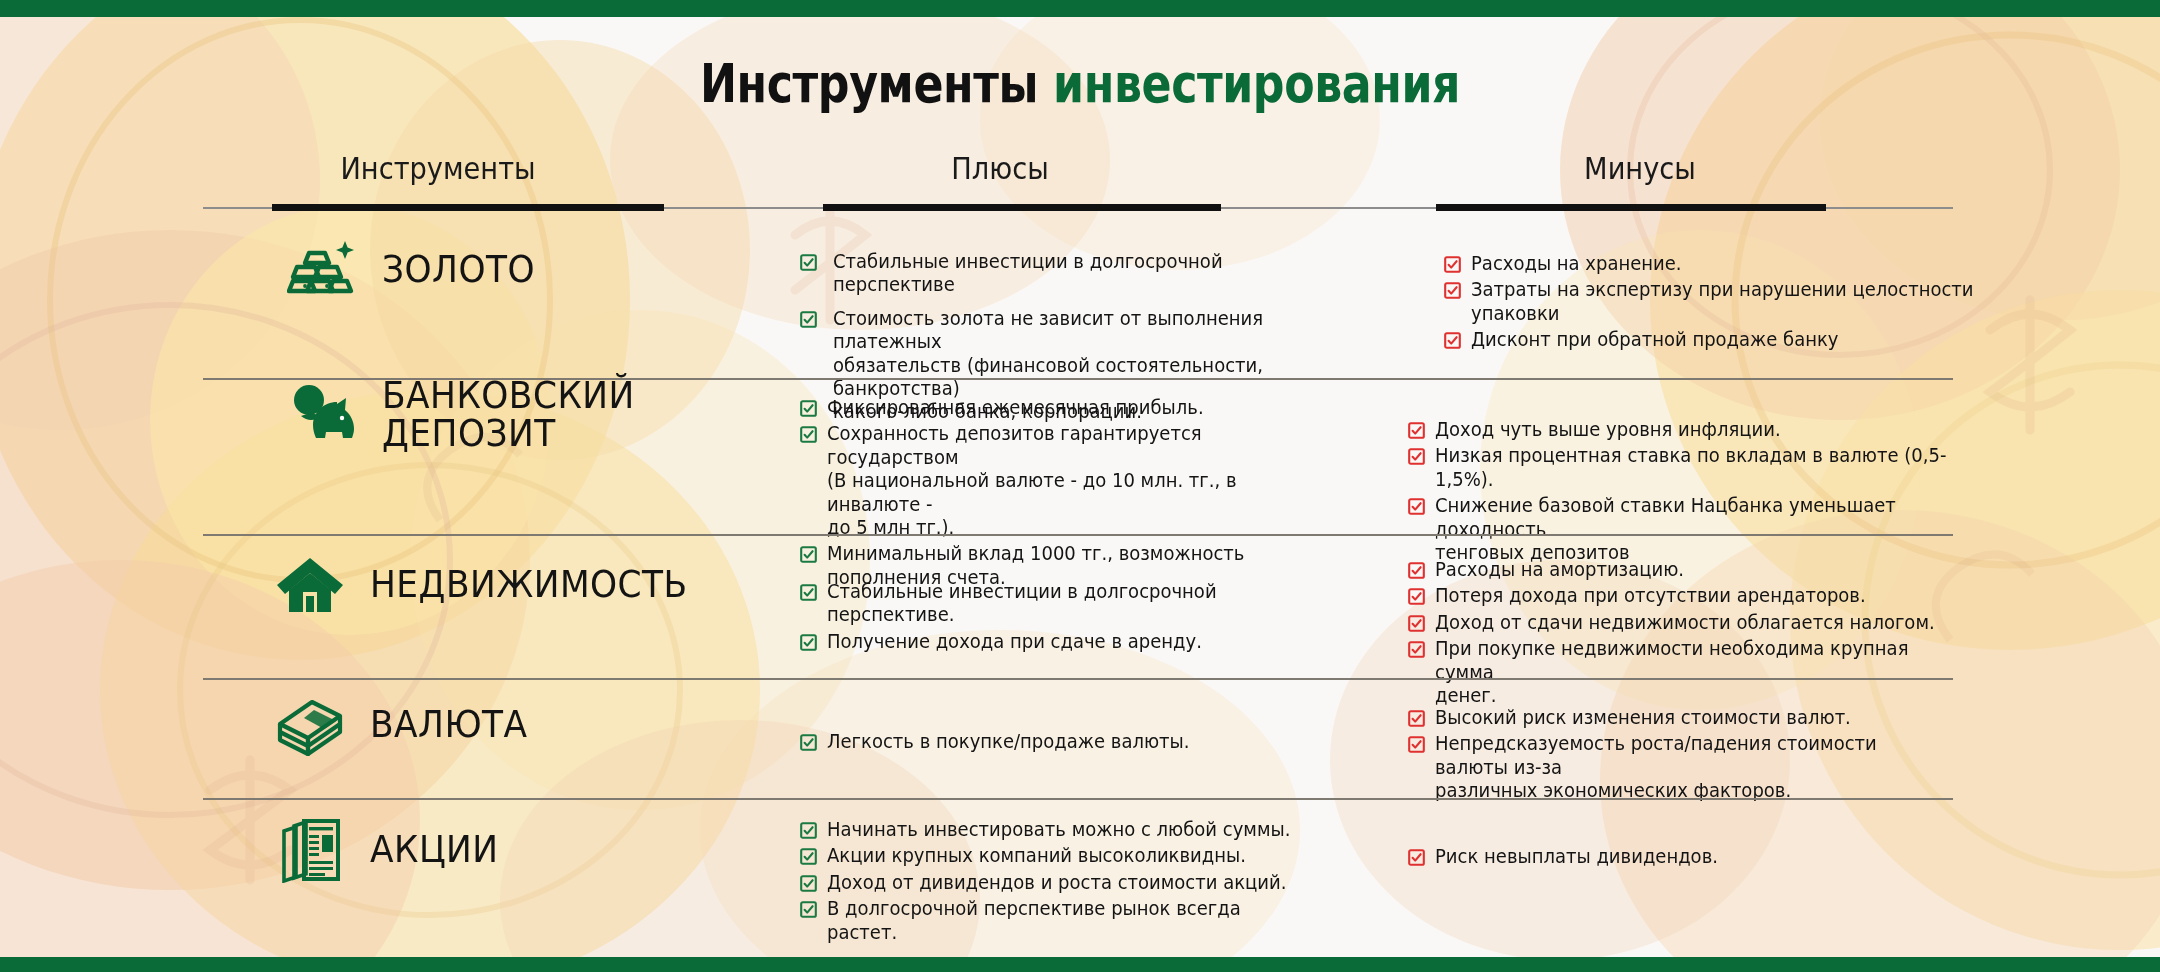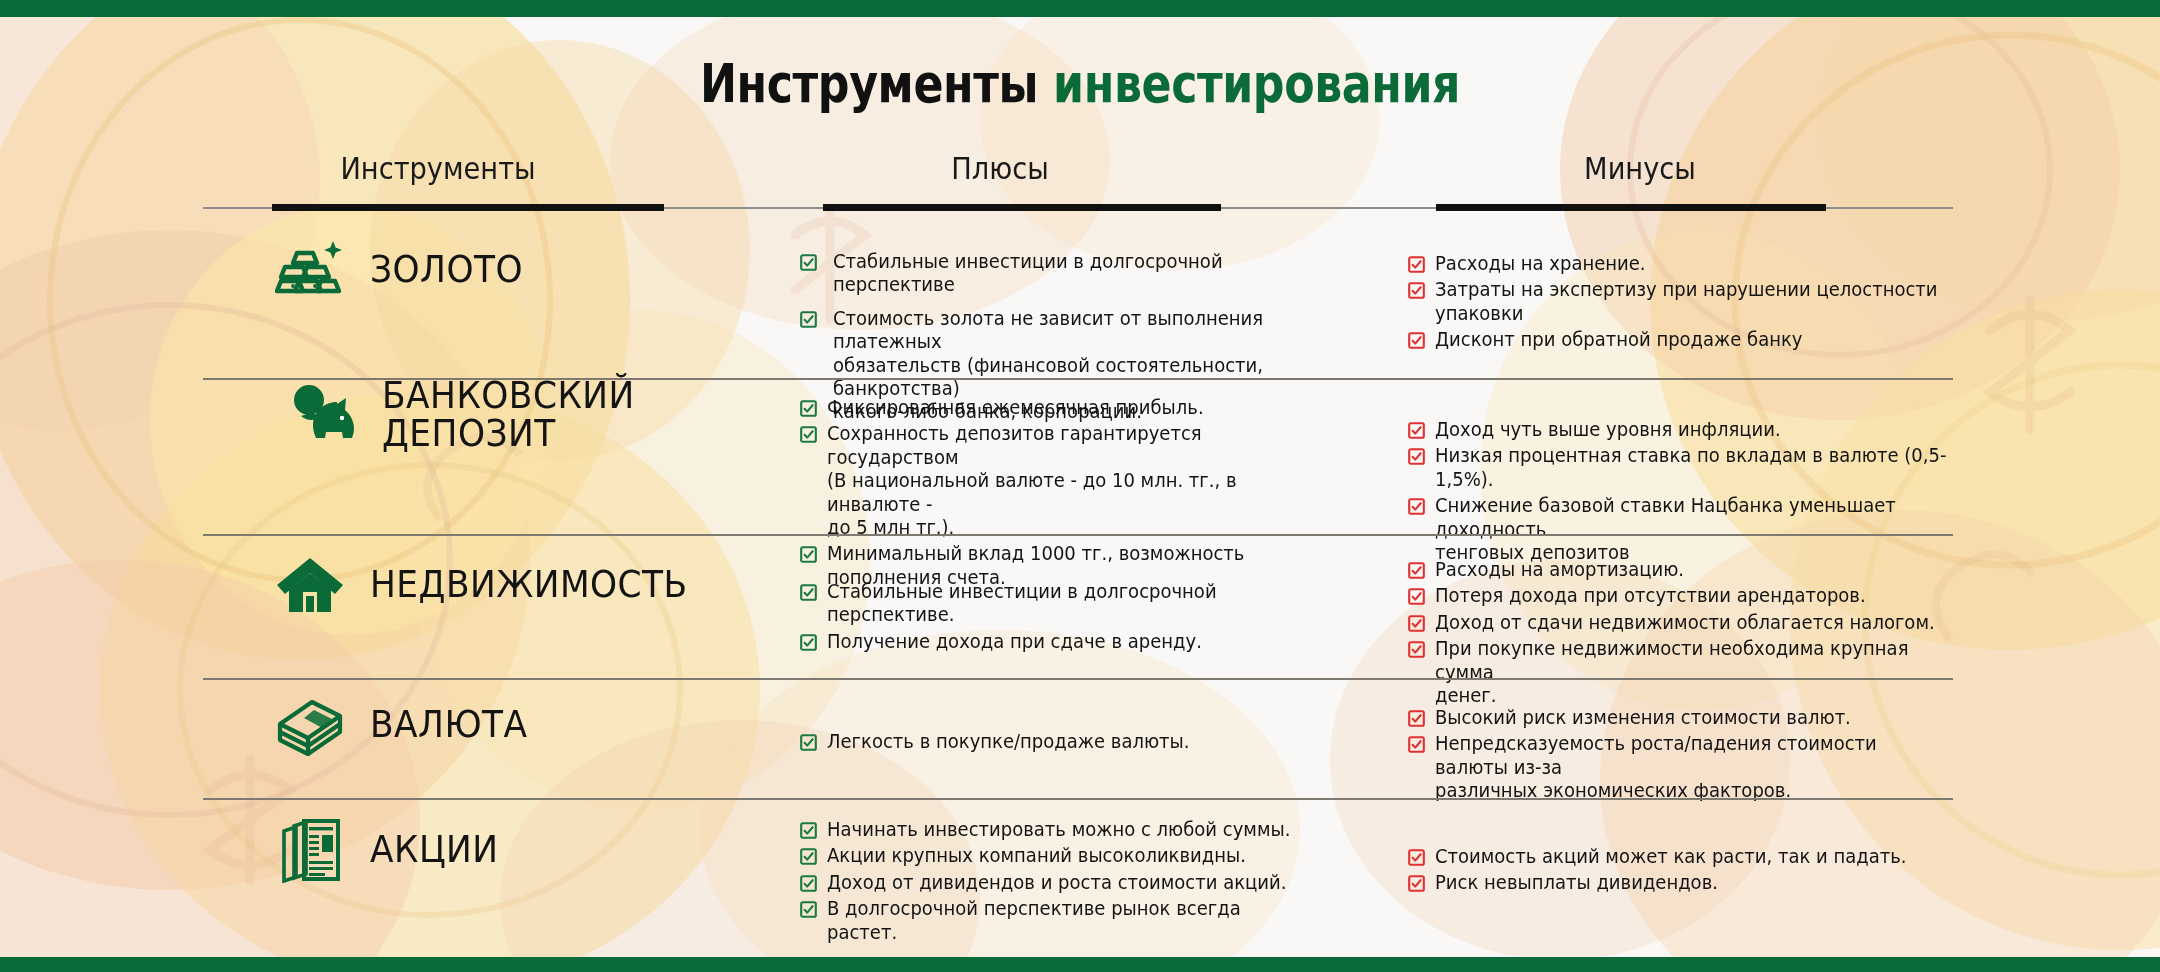--- a/index.html
+++ b/index.html
@@ -135,21 +135,21 @@
     <div class="hdr hdr-1">Инструменты</div>
     <div class="hdr hdr-2">Плюсы</div>
     <div class="hdr hdr-3">Минусы</div>
   </div>
   <div class="hline"></div>
   <div class="hseg hseg-1"></div>
   <div class="hseg hseg-2"></div>
   <div class="hseg hseg-3"></div>
 
   <div id="rows-root">
-      <div class="inst" style="left: 272px; top: 232px; text-align: center;">
+      <div class="inst" style="left: 284px; top: 232px; text-align: center;">
         <span class="inst-ico">
           <svg width="70" height="62" viewBox="0 0 70 62">
       <g fill="none" stroke="#0a6b38" stroke-width="4.4" stroke-linejoin="round">
         <path d="M22 14 h16 l4 10 H18 z"></path>
         <path d="M10 28 h18 l4 10 H6 z"></path>
               <path d="M32 28 h18 l4 10 H28 z"></path>
         <path d="M2 42 h18 l4 10 H-2 z" transform="translate(4,0)"></path>
         <path d="M24 42 h18 l4 10 H20 z"></path>
               <path d="M46 42 h14 l4 10 H42 z"></path>
       </g>
@@ -174,21 +174,21 @@
         <div class="bullet">
           <span class="bx"><svg viewBox="0 0 17 17" width="17" height="17">
     <rect x="1.2" y="1.2" width="14.6" height="14.6" rx="1.6" fill="none" stroke="#1a7a42" stroke-width="2.1"></rect>
     <path d="M4.6 8.8 L7.2 11.6 L12.6 5.2" fill="none" stroke="#1a7a42" stroke-width="2.1" stroke-linecap="round" stroke-linejoin="round"></path>
   </svg></span>
           <span class="btxt">Стоимость золота не зависит от выполнения платежных
 обязательств (финансовой состоятельности, банкротства)
 какого-либо банка, корпорации.</span>
         </div>
       </div>
-      <div class="bullets" style="left: 1408px; top: 252px; width: 600px;">
+      <div class="bullets" style="left: 1444px; top: 252px; width: 600px;">
         <div class="bullet">
           <span class="bx"><svg viewBox="0 0 17 17" width="17" height="17">
     <rect x="1.2" y="1.2" width="14.6" height="14.6" rx="1.6" fill="none" stroke="#e03131" stroke-width="2.1"></rect>
     <path d="M4.6 8.8 L7.2 11.6 L12.6 5.2" fill="none" stroke="#e03131" stroke-width="2.1" stroke-linecap="round" stroke-linejoin="round"></path>
   </svg></span>
           <span class="btxt">Расходы на хранение.</span>
         </div>
         <div class="bullet">
           <span class="bx"><svg viewBox="0 0 17 17" width="17" height="17">
     <rect x="1.2" y="1.2" width="14.6" height="14.6" rx="1.6" fill="none" stroke="#e03131" stroke-width="2.1"></rect>
@@ -426,25 +426,18 @@
   </svg></span>
           <span class="btxt">В долгосрочной перспективе рынок всегда растет.</span>
         </div>
       </div>
       <div class="bullets" style="left: 1408px; top: 845px; width: 600px;">
         <div class="bullet">
           <span class="bx"><svg viewBox="0 0 17 17" width="17" height="17">
     <rect x="1.2" y="1.2" width="14.6" height="14.6" rx="1.6" fill="none" stroke="#e03131" stroke-width="2.1"></rect>
     <path d="M4.6 8.8 L7.2 11.6 L12.6 5.2" fill="none" stroke="#e03131" stroke-width="2.1" stroke-linecap="round" stroke-linejoin="round"></path>
   </svg></span>
-          <span class="btxt">Стоимость акций может как расти, так и падать.</span>
-        </div>
-        <div class="bullet">
-          <span class="bx"><svg viewBox="0 0 17 17" width="17" height="17">
-    <rect x="1.2" y="1.2" width="14.6" height="14.6" rx="1.6" fill="none" stroke="#e03131" stroke-width="2.1"></rect>
-    <path d="M4.6 8.8 L7.2 11.6 L12.6 5.2" fill="none" stroke="#e03131" stroke-width="2.1" stroke-linecap="round" stroke-linejoin="round"></path>
-  </svg></span>
           <span class="btxt">Риск невыплаты дивидендов.</span>
         </div>
       </div>
     </div>
 
 </div>
 
 </body></html>

